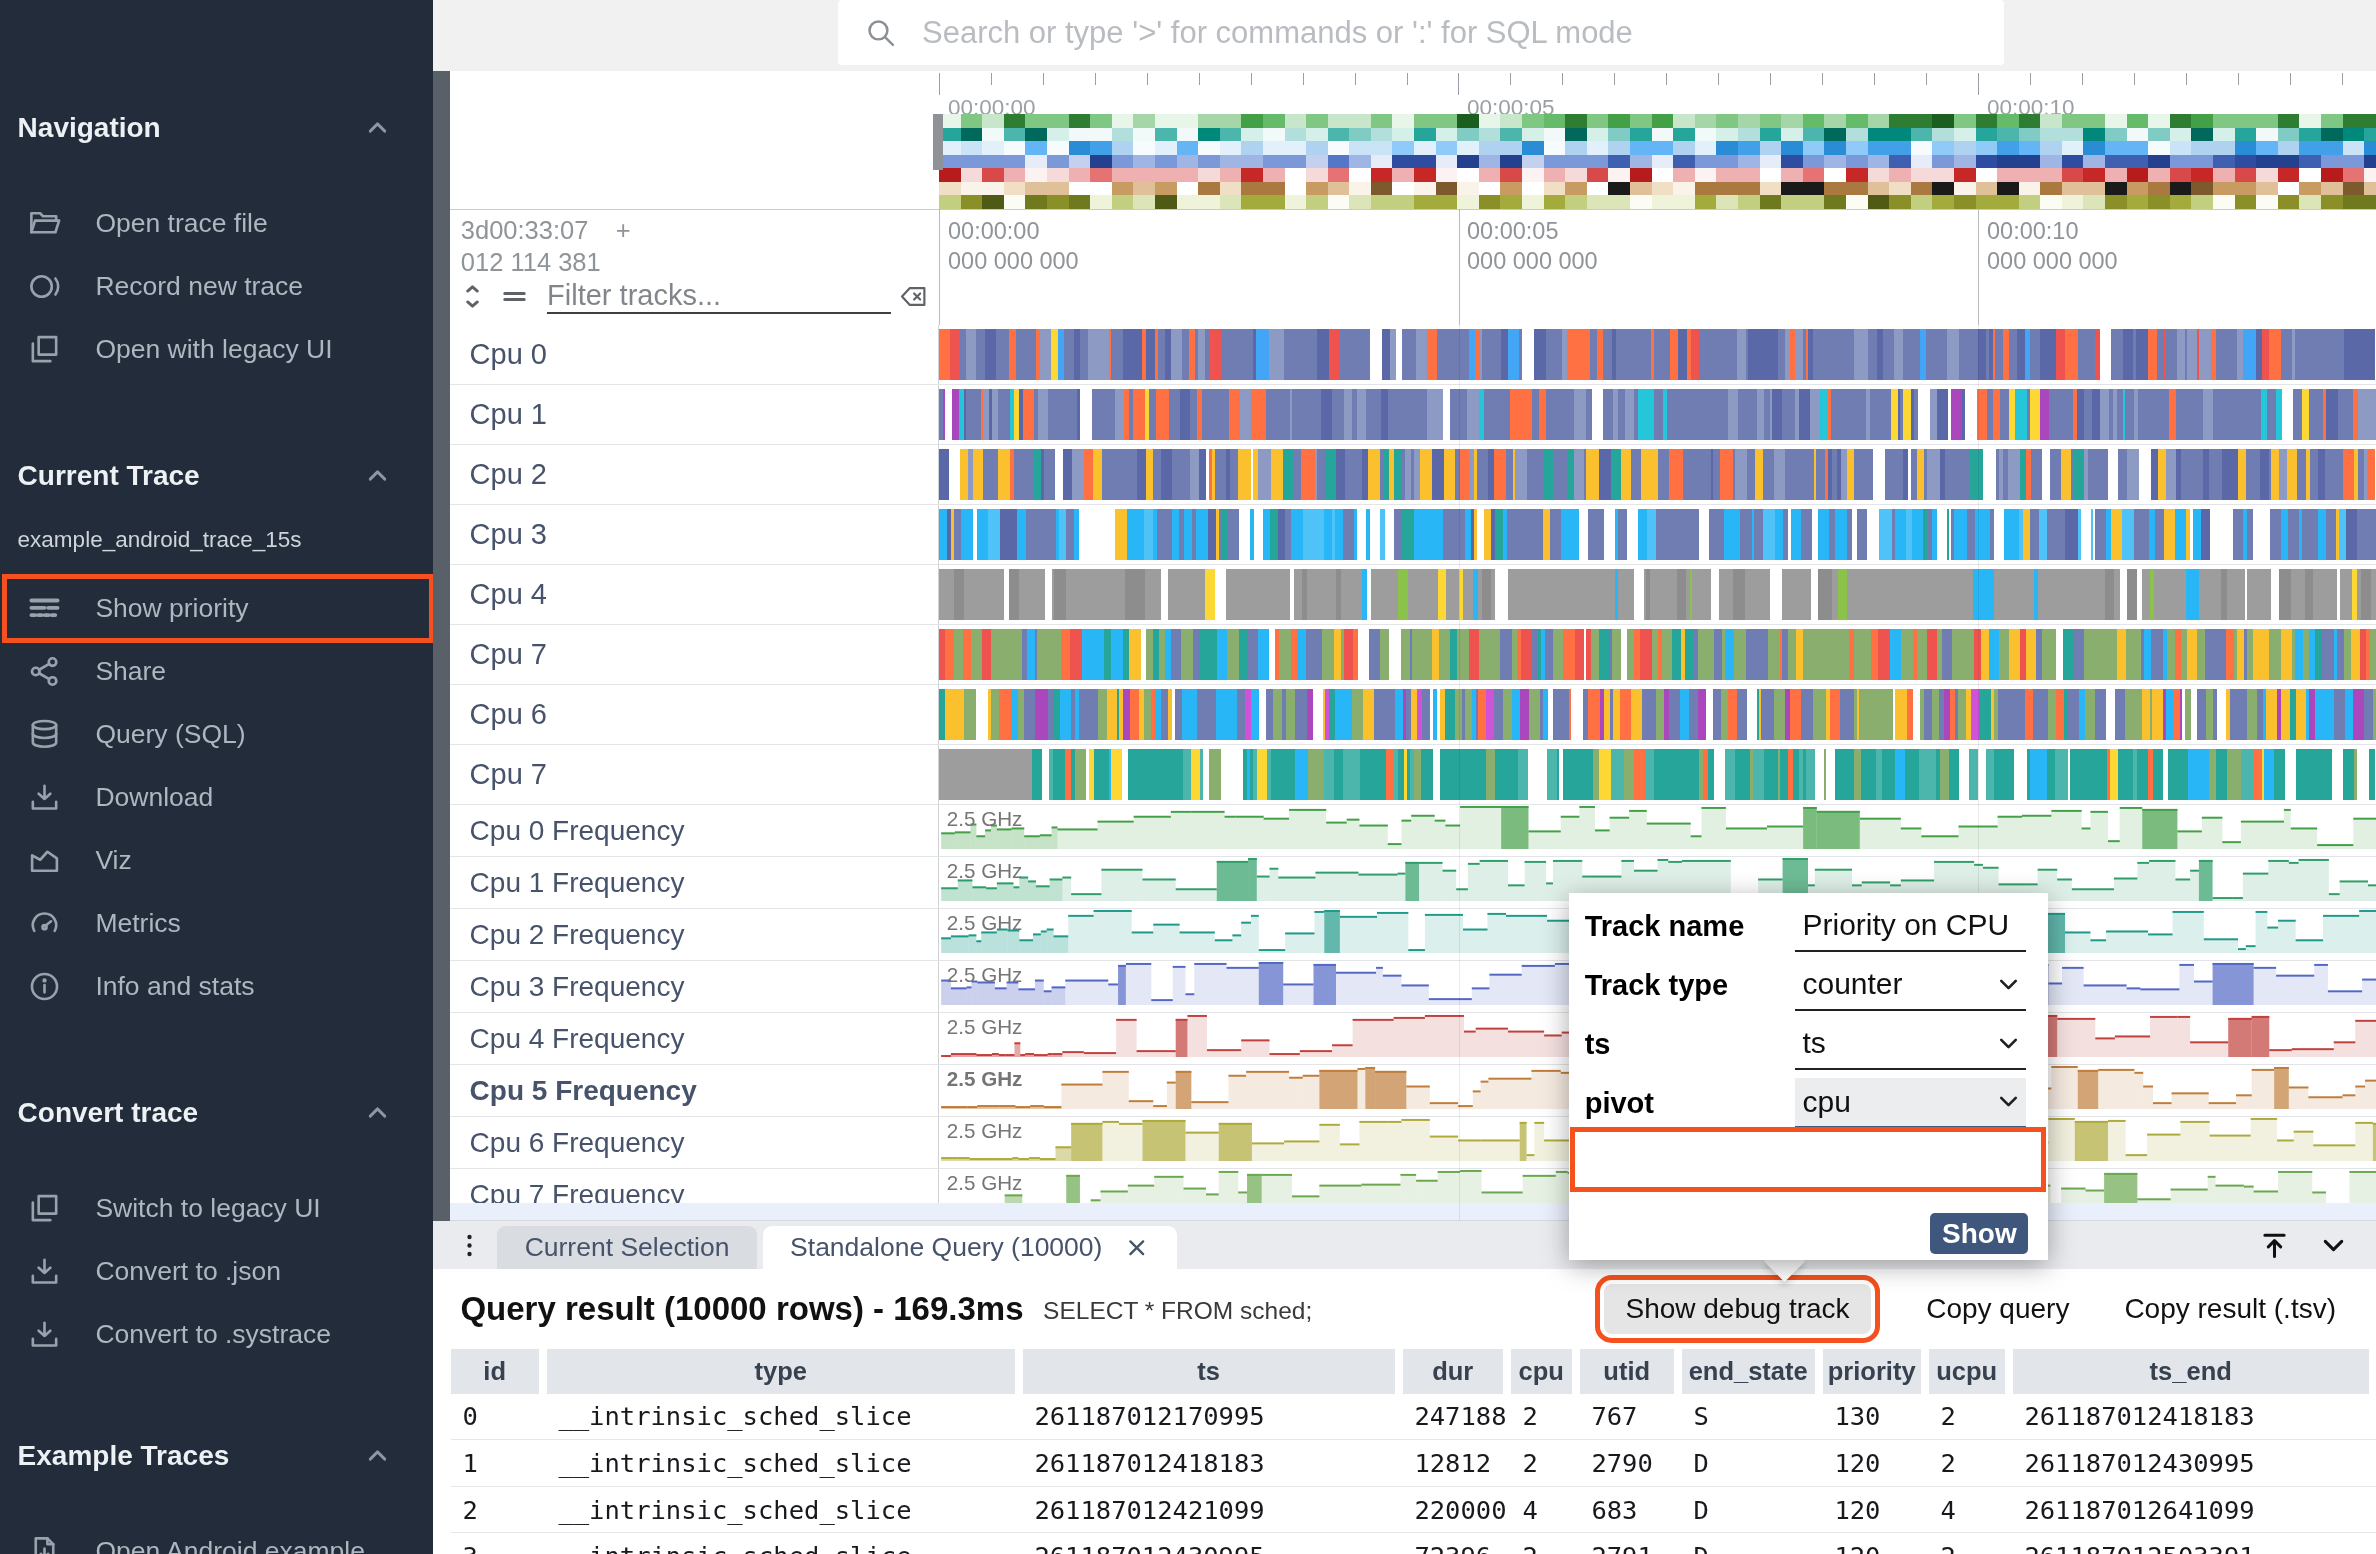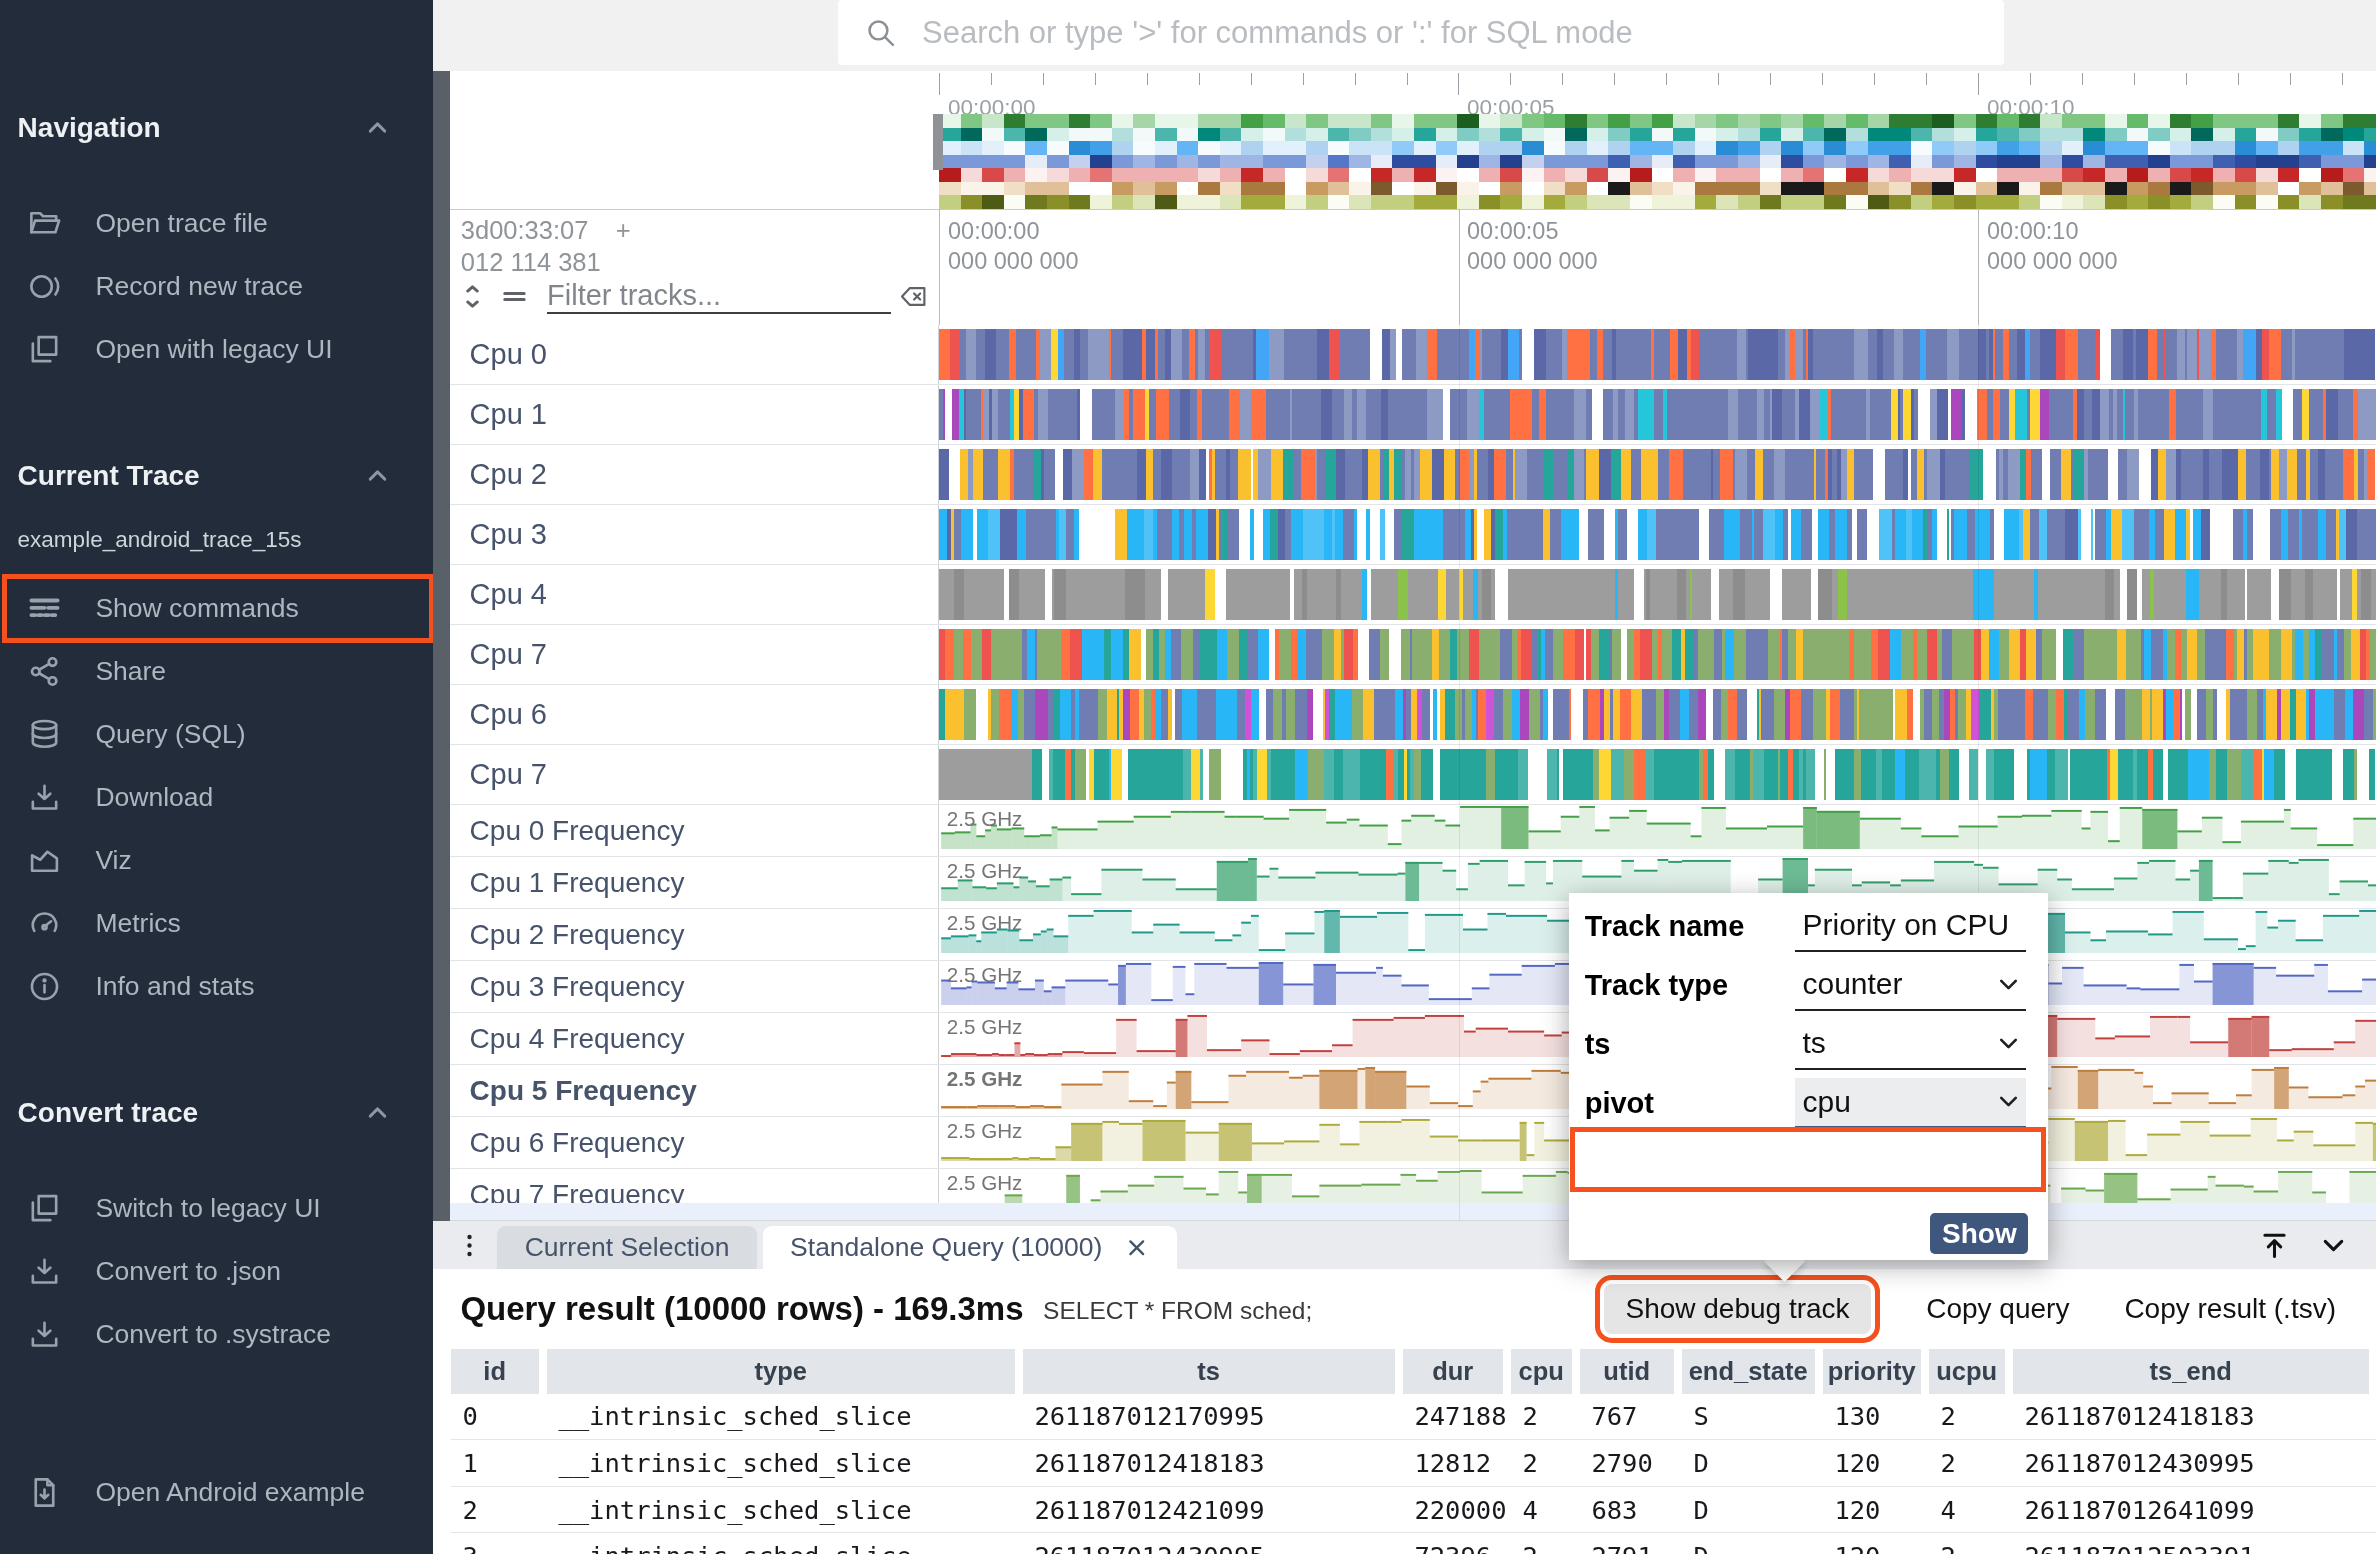--- a/index.html
+++ b/index.html
@@ -150,21 +150,21 @@
             <span class="chev ic" style="width: 29px; height: 29px;"><svg viewBox="0 0 24 24" width="100%" height="100%" fill="none" stroke="currentColor" stroke-width="1.8" stroke-linecap="round" stroke-linejoin="round">
                 <path d="M6 15l6-6 6 6" stroke-width="2.4"></path>
               </svg></span>
           </div>
           <div class="sec-sub">example_android_trace_15s</div>
           <div class="sec-items tight">
             <div class="sb-item hl">
               <span class="ic"><svg viewBox="0 0 24 24" width="100%" height="100%" fill="none" stroke="currentColor" stroke-width="1.8" stroke-linecap="round" stroke-linejoin="round">
                   <path d="M3 6.5h18M3 11.5h9M14.5 11.5h6.5M3 16.5h2.6M7.6 16.5h2.6M12.2 16.5h2.6M16.8 16.5h2.6" stroke-width="2.6"></path>
                 </svg></span>
-              <span>Show commands</span>
+              <span>Show priority</span>
             </div>
             <div class="sb-item">
               <span class="ic"><svg viewBox="0 0 24 24" width="100%" height="100%" fill="none" stroke="currentColor" stroke-width="1.8" stroke-linecap="round" stroke-linejoin="round">
                   <circle cx="6" cy="12" r="2.6"></circle>
                   <circle cx="17.5" cy="5.5" r="2.6"></circle>
                   <circle cx="17.5" cy="18.5" r="2.6"></circle>
                   <path d="M8.3 10.8l6.9-4M8.3 13.2l6.9 4"></path>
                 </svg></span>
               <span>Share</span>
             </div>
@@ -232,20 +232,26 @@
             <div class="sb-item">
               <span class="ic"><svg viewBox="0 0 24 24" width="100%" height="100%" fill="none" stroke="currentColor" stroke-width="1.8" stroke-linecap="round" stroke-linejoin="round">
                   <path d="M12 4v9m0 0l-4-3.6M12 13l4-3.6"></path>
                   <path d="M4 15v4.5h16V15"></path>
                 </svg></span>
               <span>Convert to .systrace</span>
             </div>
           </div>
         </div>
         <div class="section" style="top: 1426px;">
+          <div class="sec-title">
+            <span>Example Traces</span>
+            <span class="chev ic" style="width: 29px; height: 29px;"><svg viewBox="0 0 24 24" width="100%" height="100%" fill="none" stroke="currentColor" stroke-width="1.8" stroke-linecap="round" stroke-linejoin="round">
+                <path d="M6 15l6-6 6 6" stroke-width="2.4"></path>
+              </svg></span>
+          </div>
           <div class="sec-items">
             <div class="sb-item">
               <span class="ic"><svg viewBox="0 0 24 24" width="100%" height="100%" fill="none" stroke="currentColor" stroke-width="1.8" stroke-linecap="round" stroke-linejoin="round">
                   <path d="M6 3h8l4 4v14H6z"></path>
                   <path d="M14 3v4h4"></path>
                   <path d="M12 10v6m0 0l-2.6-2.4M12 16l2.6-2.4"></path>
                 </svg></span>
               <span>Open Android example</span>
             </div>
           </div>

